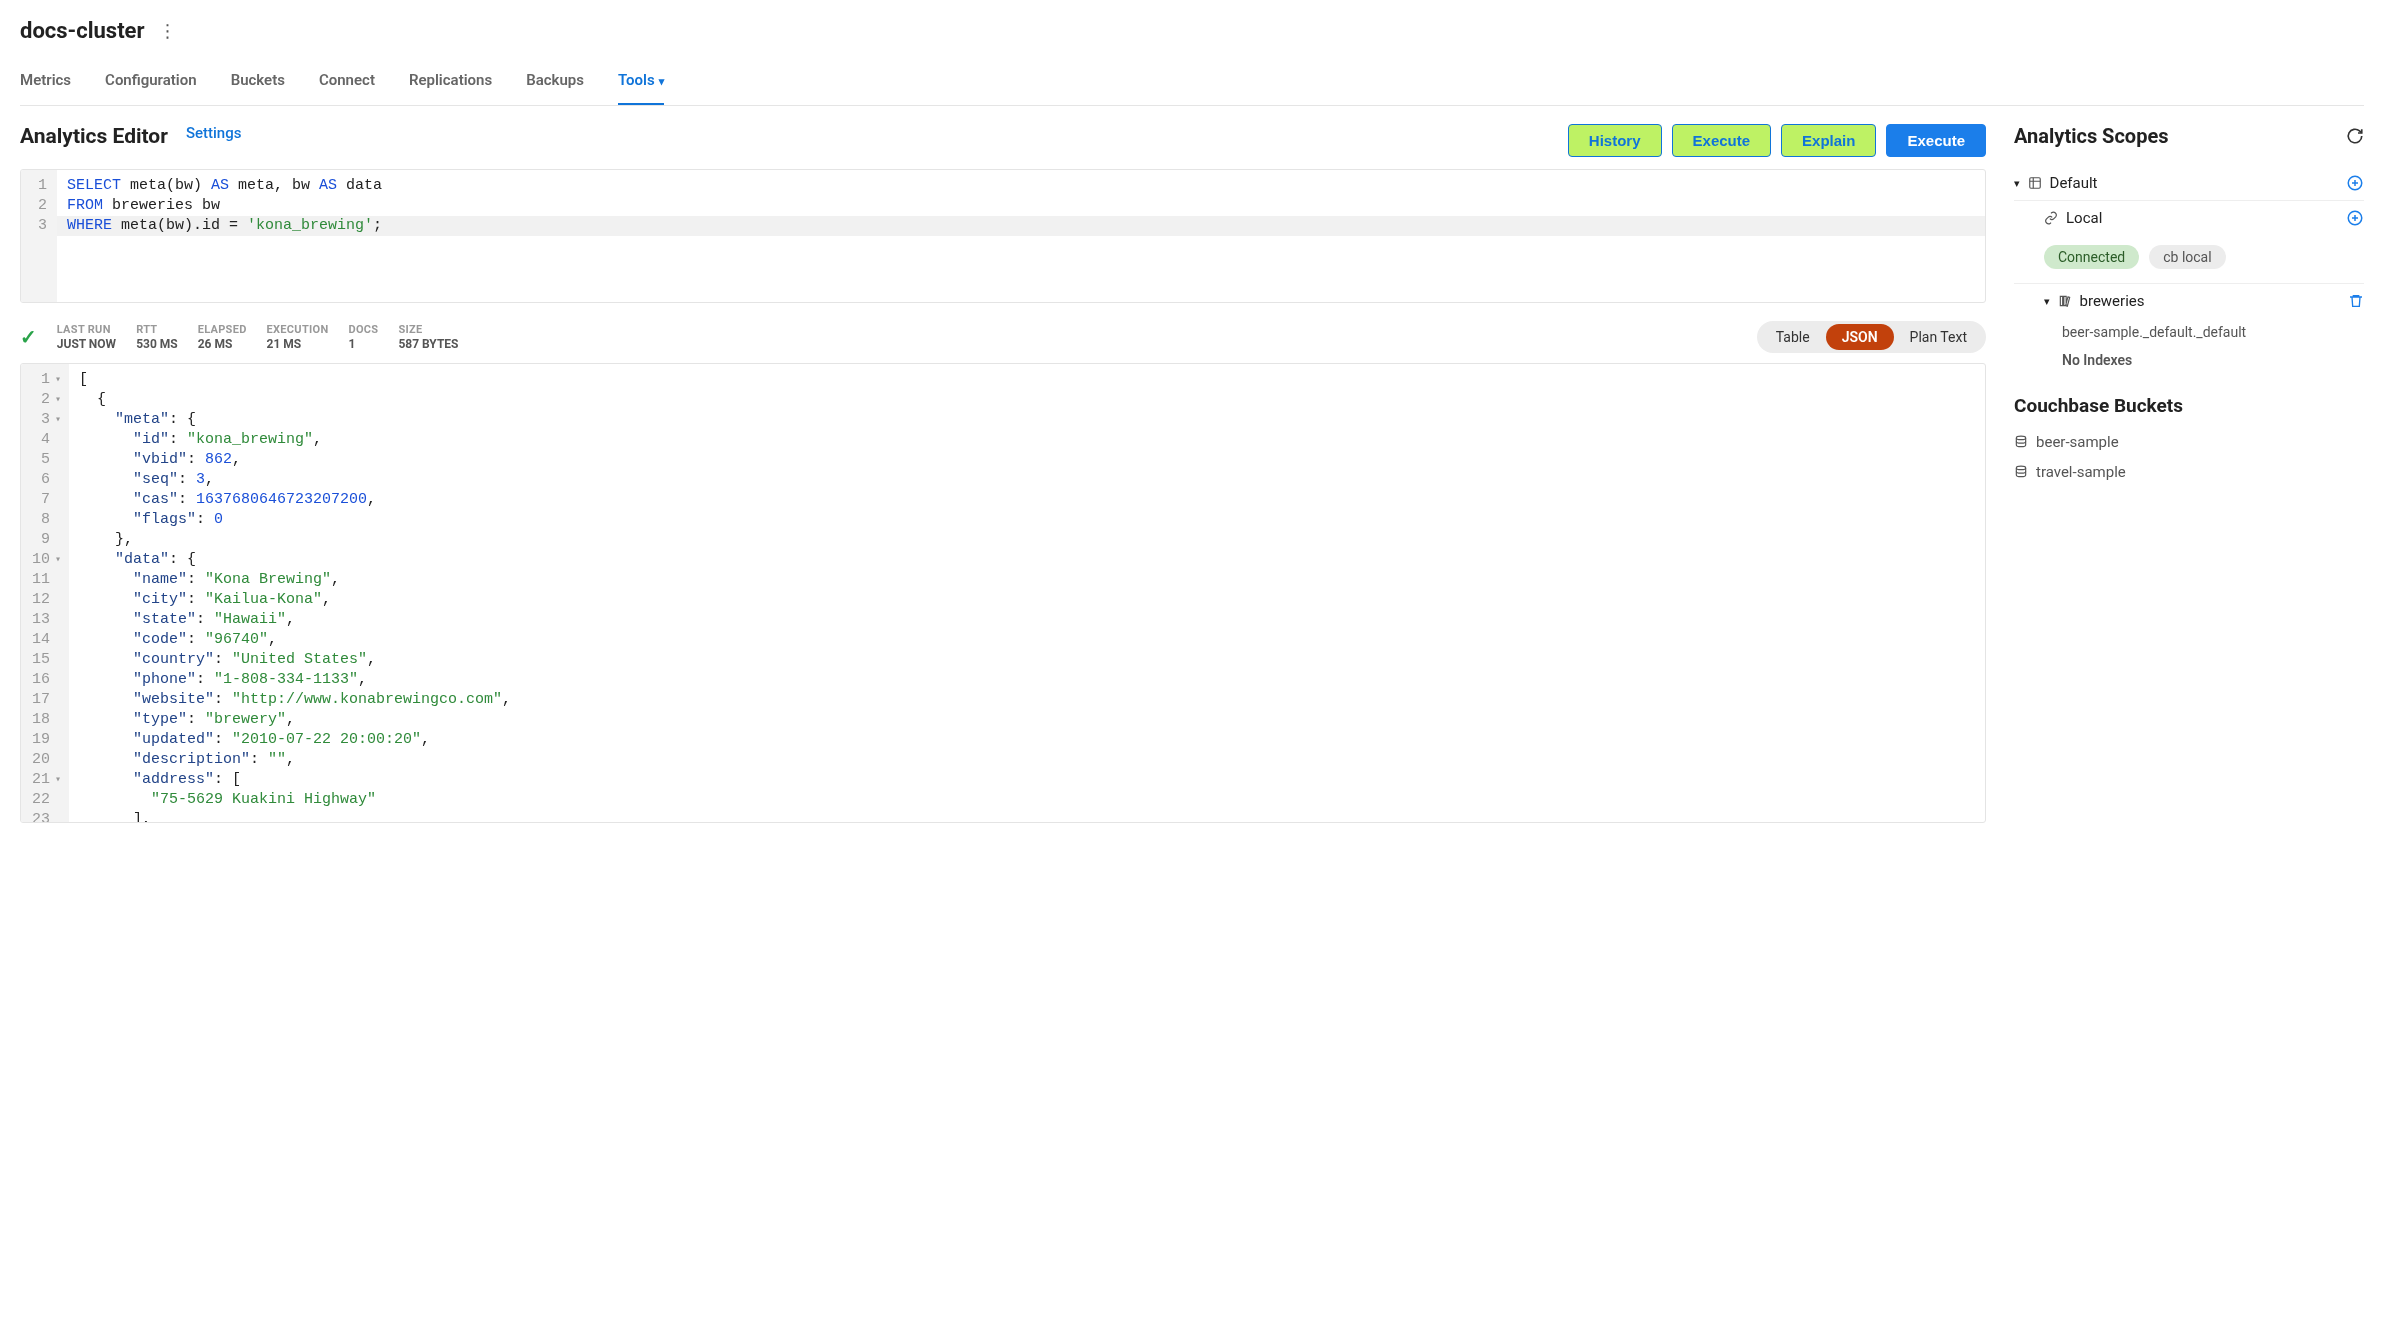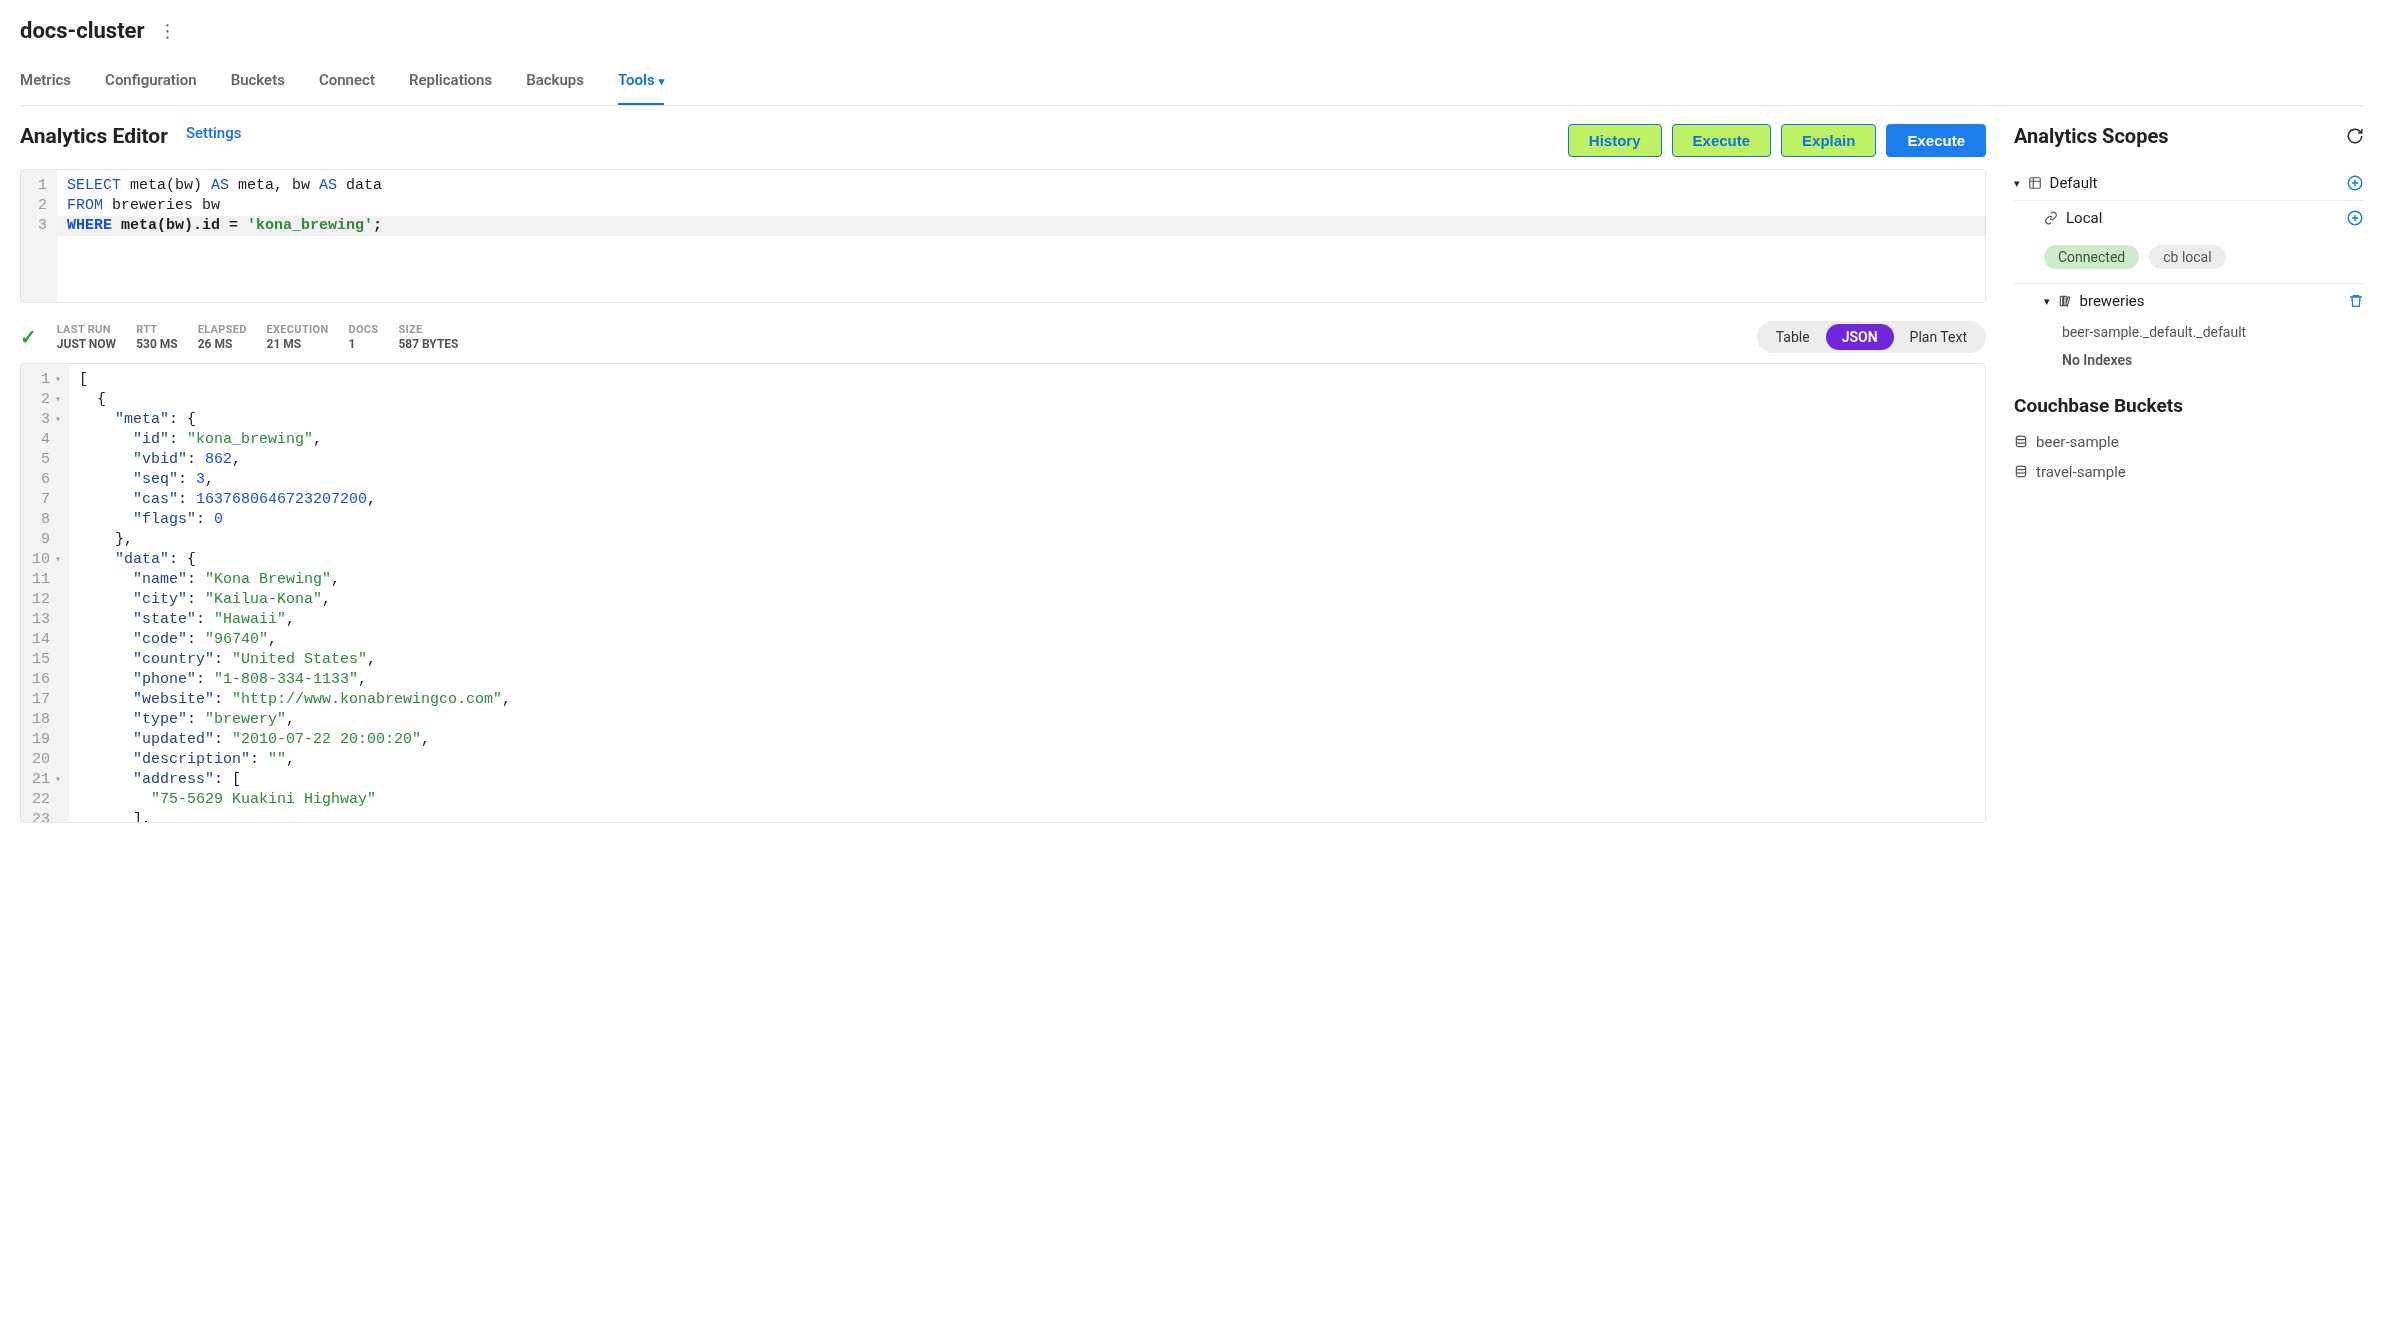--- a/index.html
+++ b/index.html
@@ -25,31 +25,31 @@
   .editor-settings { color: #1074d9; font-size: 15px; font-weight: 500; cursor: pointer; }
   .spacer { flex: 1; }
   .btn { border: 1px solid #1074d9; background: #bef264; color: #1074d9; font-size: 15px; font-weight: 600; padding: 7px 20px; border-radius: 4px; cursor: pointer; }
   .btn.primary { background: #1b7eea; color: #fff; border-color: #1b7eea; }
   .btn-row { display: flex; gap: 10px; }
   .code-editor { border: 1px solid #e4e4e4; border-radius: 3px; display: flex; font-family: "SFMono-Regular", Consolas, "Courier New", monospace; font-size: 15px; line-height: 20px; overflow: hidden; }
   .gutter { background: #f3f3f3; color: #999; text-align: right; padding: 6px 10px; user-select: none; min-width: 36px; }
   .gutter div { height: 20px; }
   .code-body { padding: 6px 10px; white-space: pre; flex: 1; }
   .code-body .line { height: 20px; }
-  .code-body .line.hl { background: #f1f1f1; margin: 0 -10px; padding: 0 10px; font-weight: bold; }
+  .code-body .line.hl { background: #f1f1f1; margin: 0 -10px; padding: 0 10px; }
   .kw { color: #1a4fd8; }
   .str { color: #2f8a3a; }
   .stats-row { display: flex; align-items: center; gap: 20px; margin: 18px 0 10px; }
   .check-icon { color: #2aa34a; font-size: 20px; font-weight: 700; }
   .stat { }
   .stat-label { font-size: 11px; color: #999; font-weight: 700; letter-spacing: 0.3px; }
   .stat-value { font-size: 12px; color: #555; font-weight: 700; margin-top: 1px; }
   .seg-group { margin-left: auto; display: inline-flex; background: #ececec; border-radius: 999px; padding: 3px; }
   .seg { padding: 5px 16px; font-size: 14px; color: #333; cursor: pointer; border-radius: 999px; }
-  .seg.active { background: #6d28d9; color: #fff; font-weight: 600; }
+  .seg.active { background: #c2410c; color: #fff; font-weight: 600; }
   .result-editor { border: 1px solid #e4e4e4; border-radius: 3px; display: flex; font-family: "SFMono-Regular", Consolas, "Courier New", monospace; font-size: 15px; line-height: 20px; max-height: 460px; overflow: auto; }
   .result-editor .gutter { min-width: 48px; padding: 6px 8px; }
   .result-editor .gutter .g-row { display: flex; justify-content: flex-end; align-items: center; gap: 3px; height: 20px; }
   .result-editor .gutter .fold { color: #999; font-size: 10px; width: 8px; display: inline-block; }
   .result-body { padding: 6px 10px; white-space: pre; flex: 1; }
   .result-body .rline { height: 20px; }
   .key { color: #224488; }
   .jstr { color: #2f8a3a; }
   .num { color: #1a4fd8; }
   .scopes-header { display: flex; align-items: center; margin-bottom: 18px; }

